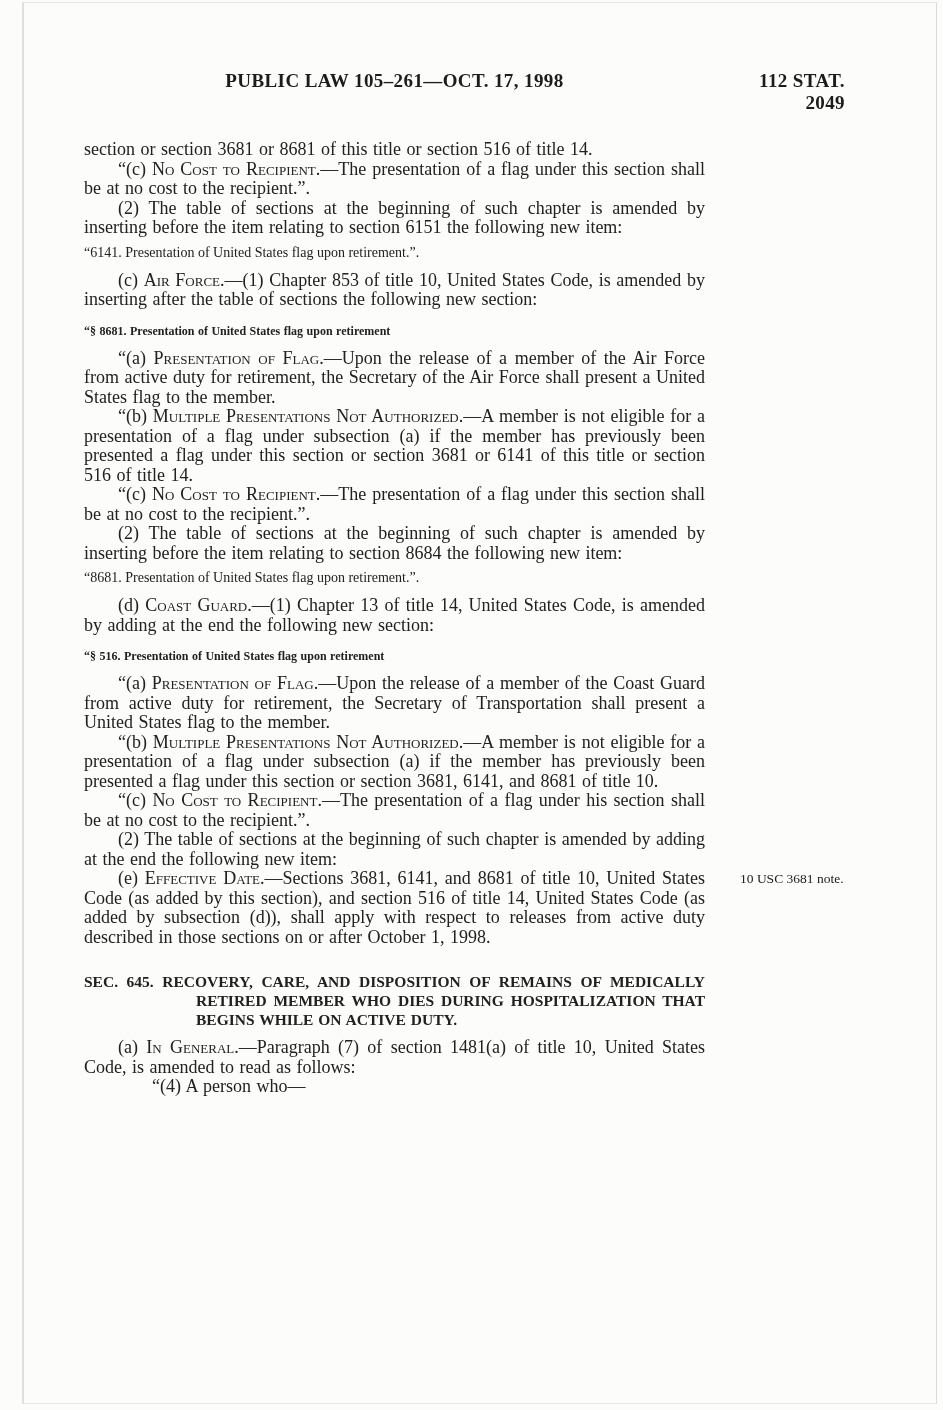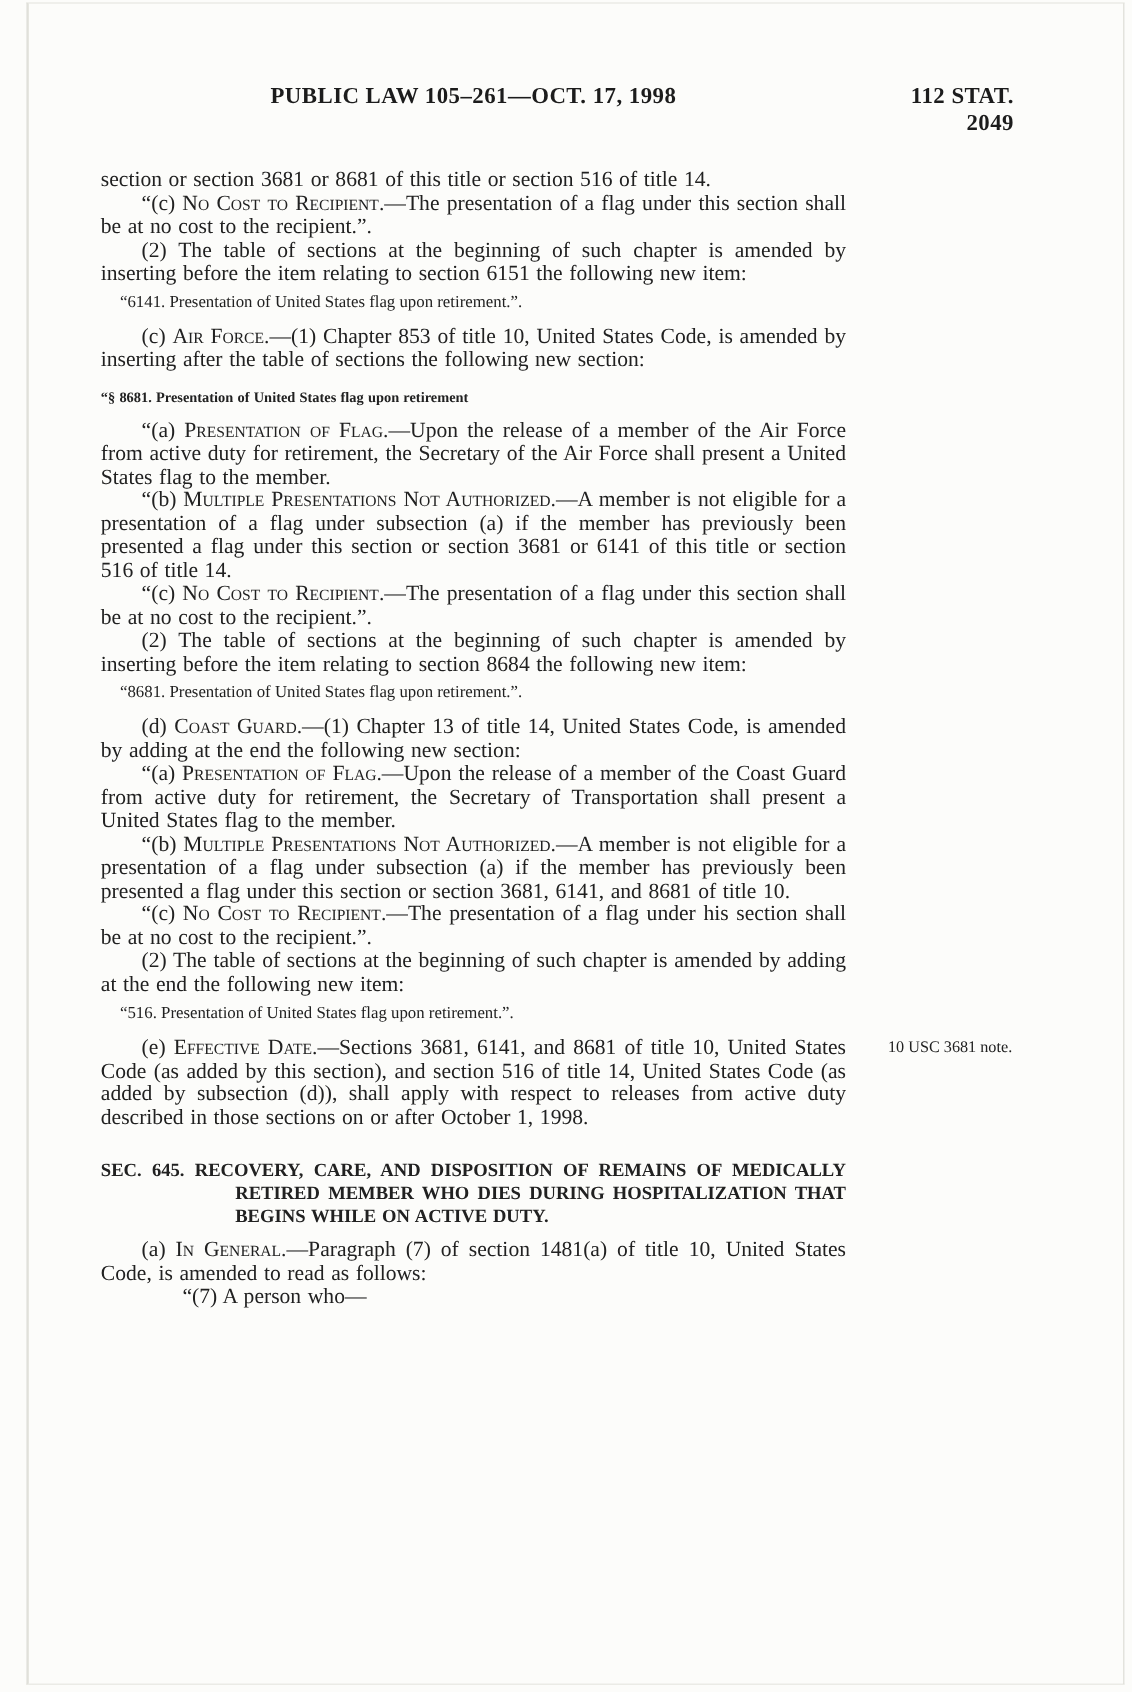--- a/index.html
+++ b/index.html
@@ -17,21 +17,21 @@
   .law-title{flex:0 0 621px;text-align:center;letter-spacing:.4px;}
   .stat-page{flex:1;text-align:right;letter-spacing:.4px;}
   .body-text{margin-top:26px;}
   .para{
     margin:0;text-align:justify;text-indent:34px;
     font-size:18px;line-height:19.5px;word-spacing:1px;position:relative;
   }
   .noindent{text-indent:0;}
   .indent2{text-indent:68px;}
   .tablenote{
-    margin:7px 16px 10px;font-size:14px;line-height:16px;
+    margin:7px 0 10px;font-size:14px;line-height:16px;
     text-indent:0;text-align:left;word-spacing:0;
   }
   .statute-heading{
     margin:11px 0 8px;font-weight:bold;font-size:12px;line-height:20px;
     text-indent:0;text-align:left;word-spacing:.5px;
   }
   .sec-heading{
     margin:25px 0 9px;font-weight:bold;font-size:15.5px;line-height:19px;
     padding-left:112px;text-indent:-112px;text-align:justify;word-spacing:1px;
   }
@@ -60,25 +60,25 @@
       <p class="para"><span class="seg-plain">(2) The table of sections at the beginning of such chapter is amended by inserting before the item relating to section 6151 the following new item:</span></p>
       <p class="tablenote"><span class="seg-plain">“6141. Presentation of United States flag upon retirement.”.</span></p>
       <p class="para"><span class="seg-plain">(c) </span><span class="seg-sc">Air Force</span><span class="seg-plain">.—(1) Chapter 853 of title 10, United States Code, is amended by inserting after the table of sections the following new section:</span></p>
       <p class="statute-heading"><span class="seg-plain">“§ 8681. Presentation of United States flag upon retirement</span></p>
       <p class="para"><span class="seg-plain">“(a) </span><span class="seg-sc">Presentation of Flag</span><span class="seg-plain">.—Upon the release of a member of the Air Force from active duty for retirement, the Secretary of the Air Force shall present a United States flag to the member.</span></p>
       <p class="para"><span class="seg-plain">“(b) </span><span class="seg-sc">Multiple Presentations Not Authorized</span><span class="seg-plain">.—A member is not eligible for a presentation of a flag under subsection (a) if the member has previously been presented a flag under this section or section 3681 or 6141 of this title or section 516 of title 14.</span></p>
       <p class="para"><span class="seg-plain">“(c) </span><span class="seg-sc">No Cost to Recipient</span><span class="seg-plain">.—The presentation of a flag under this section shall be at no cost to the recipient.”.</span></p>
       <p class="para"><span class="seg-plain">(2) The table of sections at the beginning of such chapter is amended by inserting before the item relating to section 8684 the following new item:</span></p>
       <p class="tablenote"><span class="seg-plain">“8681. Presentation of United States flag upon retirement.”.</span></p>
       <p class="para"><span class="seg-plain">(d) </span><span class="seg-sc">Coast Guard</span><span class="seg-plain">.—(1) Chapter 13 of title 14, United States Code, is amended by adding at the end the following new section:</span></p>
+      <p class="statute-heading"><span class="seg-plain">“§ 516. Presentation of United States flag upon retirement</span></p>
       <p class="para"><span class="seg-plain">“(a) </span><span class="seg-sc">Presentation of Flag</span><span class="seg-plain">.—Upon the release of a member of the Coast Guard from active duty for retirement, the Secretary of Transportation shall present a United States flag to the member.</span></p>
       <p class="para"><span class="seg-plain">“(b) </span><span class="seg-sc">Multiple Presentations Not Authorized</span><span class="seg-plain">.—A member is not eligible for a presentation of a flag under subsection (a) if the member has previously been presented a flag under this section or section 3681, 6141, and 8681 of title 10.</span></p>
       <p class="para"><span class="seg-plain">“(c) </span><span class="seg-sc">No Cost to Recipient</span><span class="seg-plain">.—The presentation of a flag under his section shall be at no cost to the recipient.”.</span></p>
       <p class="para"><span class="seg-plain">(2) The table of sections at the beginning of such chapter is amended by adding at the end the following new item:</span></p>
-      <p class="tablenote"><span class="seg-plain">“516. Presentation of United States flag upon retirement.”.</span></p>
       <p class="para"><span class="margin-note">10 USC 3681 note.</span><span class="seg-plain">(e) </span><span class="seg-sc">Effective Date</span><span class="seg-plain">.—Sections 3681, 6141, and 8681 of title 10, United States Code (as added by this section), and section 516 of title 14, United States Code (as added by subsection (d)), shall apply with respect to releases from active duty described in those sections on or after October 1, 1998.</span></p>
       <p class="sec-heading"><span class="seg-plain">SEC. 645. RECOVERY, CARE, AND DISPOSITION OF REMAINS OF MEDICALLY RETIRED MEMBER WHO DIES DURING HOSPITALIZATION THAT BEGINS WHILE ON ACTIVE DUTY.</span></p>
       <p class="para"><span class="seg-plain">(a) </span><span class="seg-sc">In General</span><span class="seg-plain">.—Paragraph (7) of section 1481(a) of title 10, United States Code, is amended to read as follows:</span></p>
-      <p class="para indent2"><span class="seg-plain">“(7) A person who—</span></p>
+      <p class="para indent2"><span class="seg-plain">“(4) A person who—</span></p>
     </div>
 
   </div>
 </div>
 
 </body></html>

